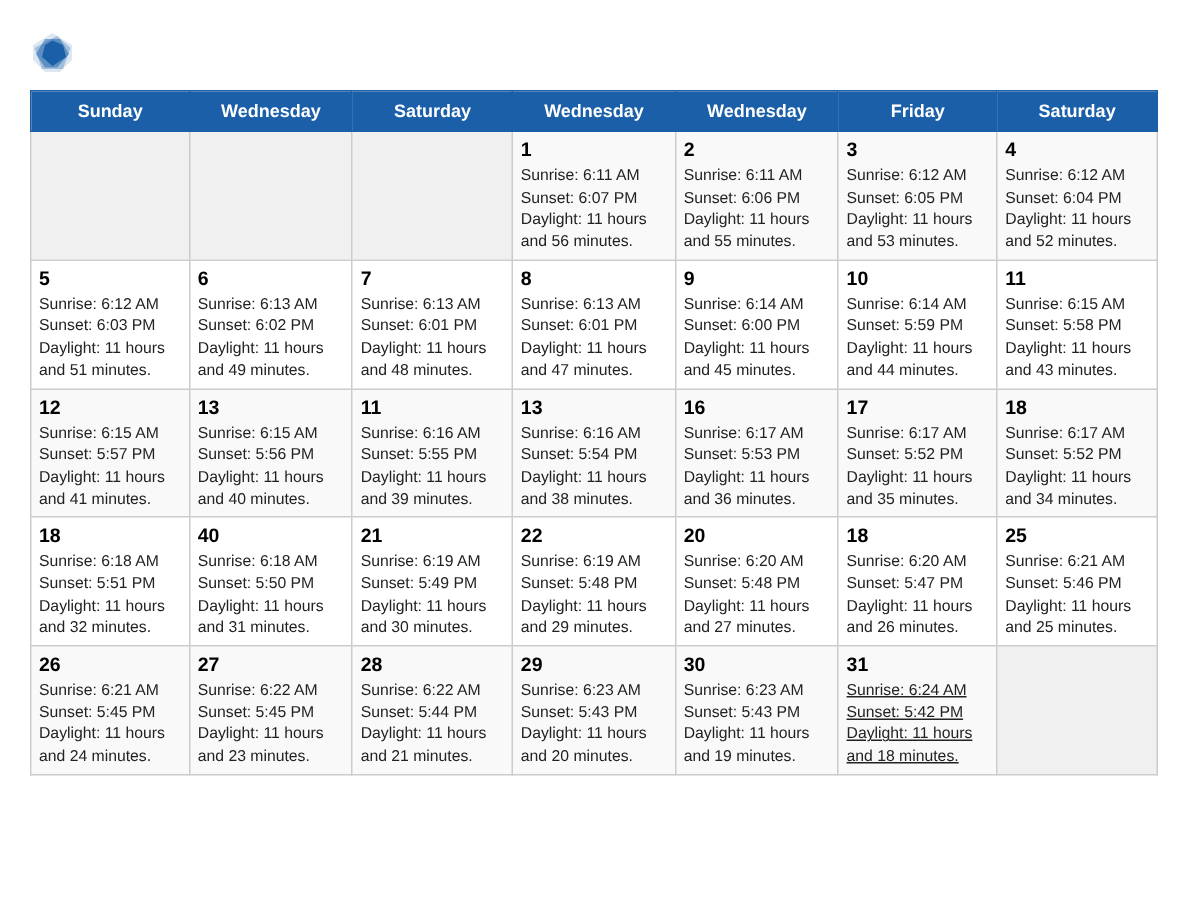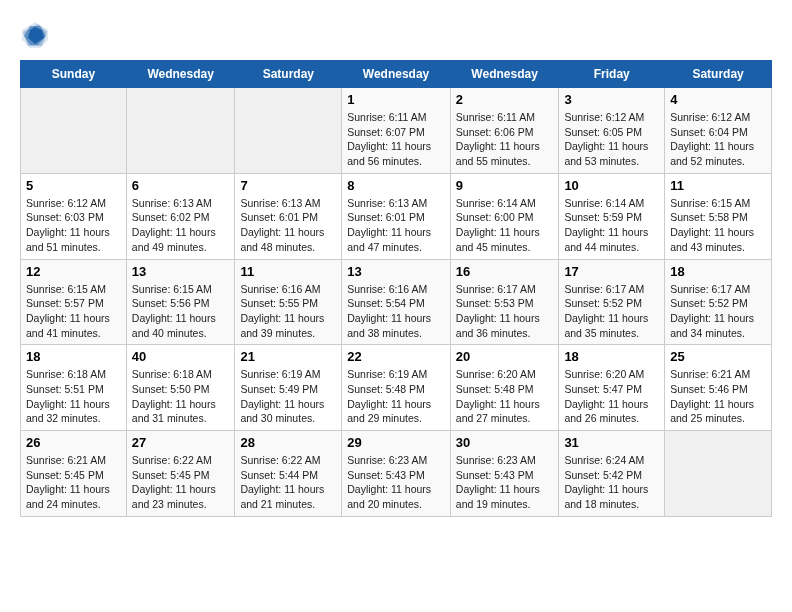--- a/index.html
+++ b/index.html
@@ -344,21 +344,21 @@
         </td>
         <td>
           <span class="day-number">30</span>
           <div class="day-info" style="white-space: pre-line;">Sunrise: 6:23 AM
 Sunset: 5:43 PM
 Daylight: 11 hours
 and 19 minutes.</div>
         </td>
         <td>
           <span class="day-number">31</span>
-          <div class="day-info" style="white-space: pre-line;">Sunrise: 6:24 AM
+          <div class="day-info" style="white-space: pre-line; text-decoration: underline;">Sunrise: 6:24 AM
 Sunset: 5:42 PM
 Daylight: 11 hours
 and 18 minutes.</div>
         </td>
         <td class="empty-cell"></td>
       </tr>
     </tbody>
 </table>
 
 </body></html>

